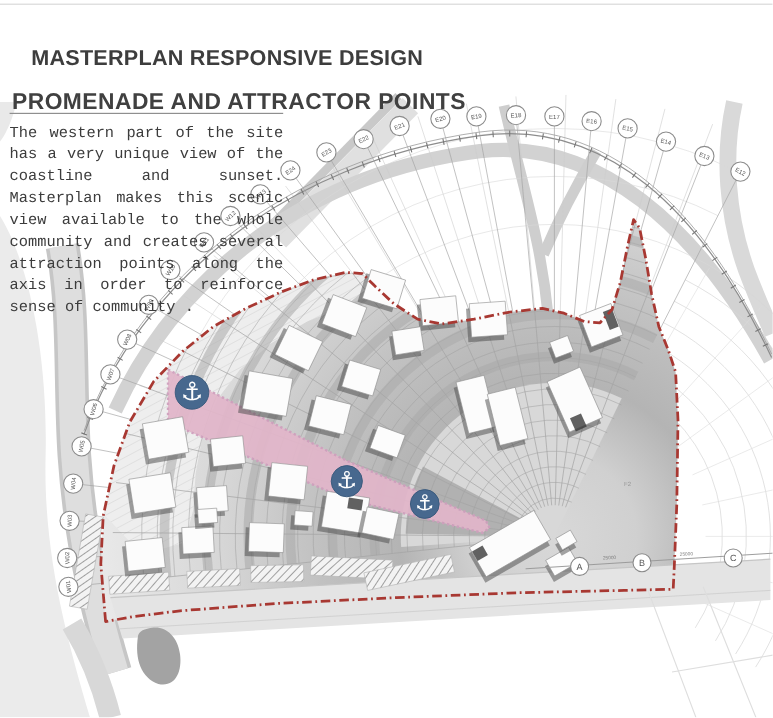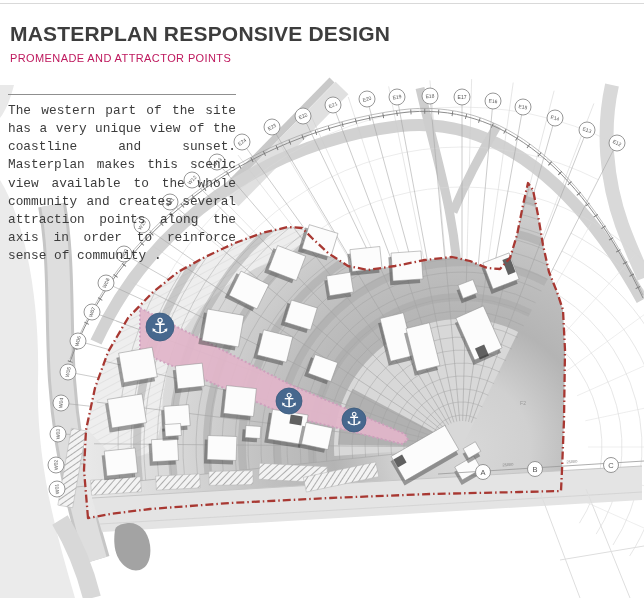--- a/index.html
+++ b/index.html
@@ -1,21 +1,21 @@
 <!DOCTYPE html>
 <html><head>
 <meta charset="utf-8">
 <style>
   html,body{margin:0;padding:0;background:#ffffff;}
   .page{position:relative;width:644px;height:598px;background:#ffffff;overflow:hidden;
         font-family:"Liberation Sans",sans-serif;}
   .top-rule{position:absolute;left:0;top:3px;width:644px;height:1px;background:#d9d9d9;z-index:3;}
   .hdr{position:absolute;left:10px;top:22px;z-index:3;}
-  .hdr h1{margin:0;font-size:21px;font-weight:bold;color:#3d3d3d;letter-spacing:.2px;}
-  .hdr h2{margin:6px 0 0 0;font-size:11px;font-weight:normal;color:#be185d;letter-spacing:.4px;}
+  .hdr h1{margin:16px;font-size:18px;font-weight:bold;color:#3d3d3d;letter-spacing:.2px;}
+  .hdr h2{margin:6px 0 0 0;font-size:19px;font-weight:bold;color:#404040;letter-spacing:.4px;}
   .desc{position:absolute;left:8px;top:94px;width:228px;z-index:3;
         border-top:1px solid #8f8f8f;padding-top:7px;
         font-size:12.8px;line-height:1.42;color:#3c3c3c;text-align:justify;font-family:Liberation Mono, monospace;}
   svg.plan{position:absolute;left:0;top:0;z-index:1;}
 </style>
 </head>
 <body>
 
 <div class="page">
   <div class="top-rule"></div>

